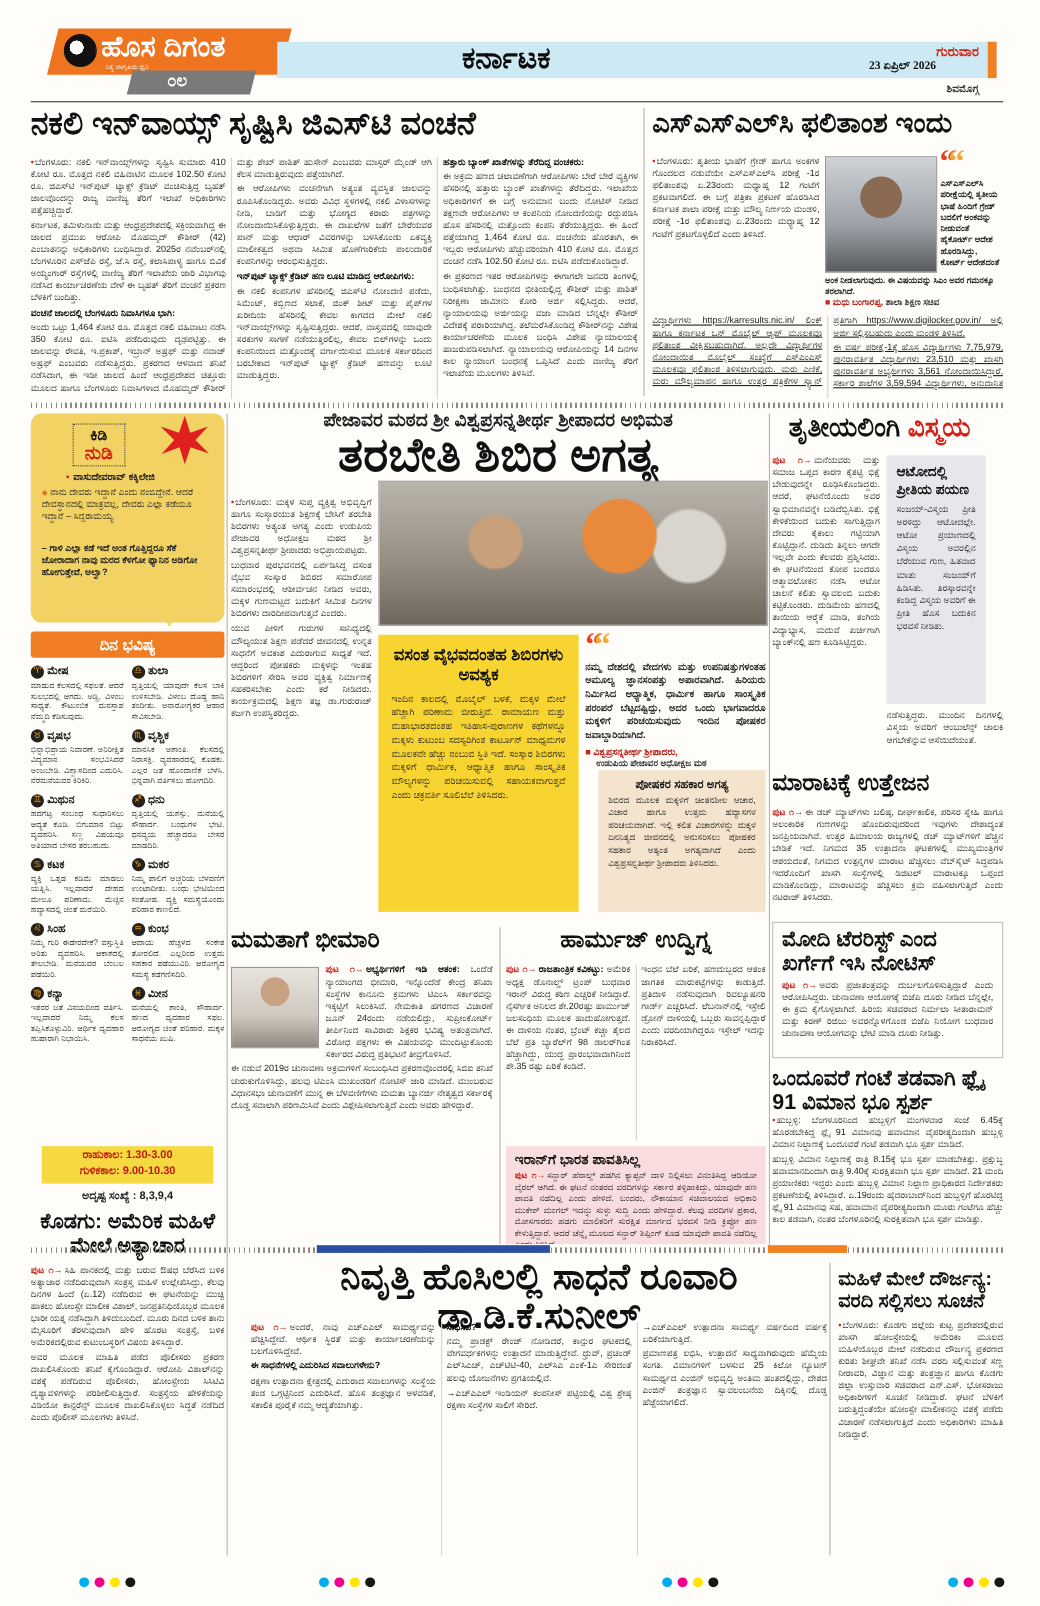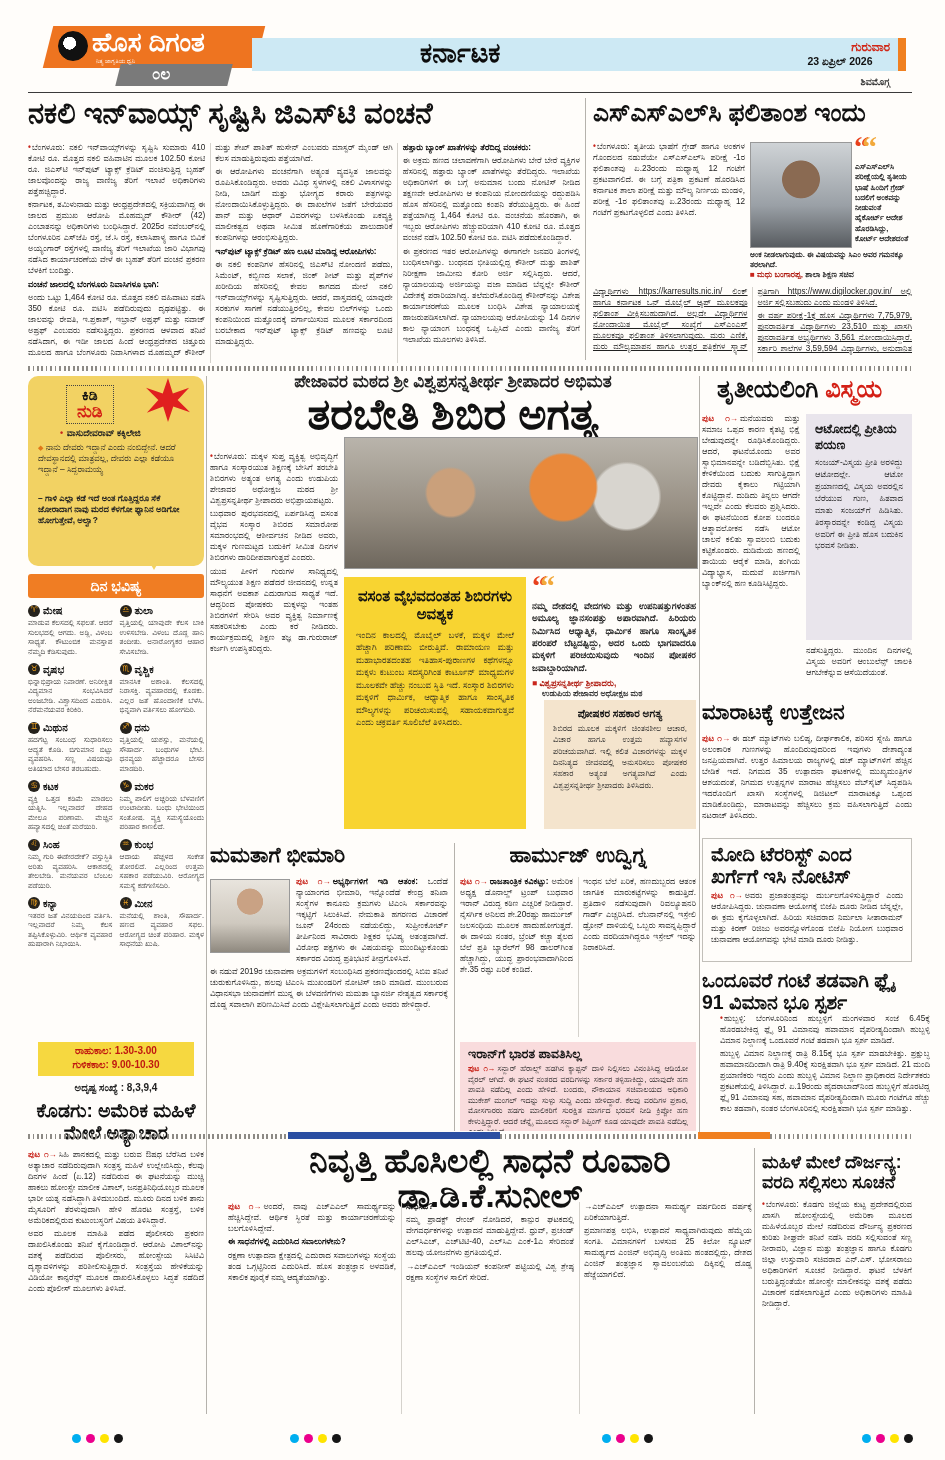--- a/index.html
+++ b/index.html
@@ -55,21 +55,21 @@
   <div class="abs" style="left:0;top:0;width:945px;height:95px;">
     <div class="abs skew" style="left:48px;top:26px;width:212px;height:42px;background:#ee7420;"></div>
     <div class="abs skew" style="left:118px;top:64px;width:112px;height:22px;background:#7a7a7a;"></div>
     <div class="abs" style="left:58px;top:31px;width:28px;height:28px;border-radius:50%;background:radial-gradient(circle at 38% 40%,#fff 0 26%,#111 27%);border:1px solid #111;"></div>
     <div class="abs" style="left:92px;top:27px;font-size:26px;font-weight:800;color:#fff;">ಹೊಸ ದಿಗಂತ</div>
     <div class="abs" style="left:96px;top:58px;font-size:6px;color:#fff;">ನಿತ್ಯ ಜಾಗೃತಿಯ ಧ್ವನಿ</div>
     <div class="abs" style="left:152px;top:65px;font-size:15px;font-weight:800;color:#fff;">೦ಲ</div>
     <div class="abs" style="left:252px;top:38px;width:654px;height:33px;background:#cde9f4;"></div>
     <div class="abs" style="left:420px;top:38px;font-size:27px;font-weight:800;color:#0d0d0d;">ಕರ್ನಾಟಕ</div>
     <div class="abs" style="left:790px;top:40px;width:100px;text-align:right;font-size:12px;font-weight:800;color:#d02818;">ಗುರುವಾರ</div>
-    <div class="abs" style="left:790px;top:55px;width:100px;text-align:center;font-size:10.5px;font-weight:700;color:#111;">23 ಏಪ್ರಿಲ್ 2026</div>
+    <div class="abs" style="left:790px;top:55px;width:100px;text-align:left;font-size:10.5px;font-weight:700;color:#111;font-family:Liberation Serif, serif;">23 ಏಪ್ರಿಲ್ 2026</div>
     <div class="abs" style="left:898px;top:38px;width:8px;height:33px;background:#f08020;"></div>
     <div class="abs" style="left:790px;top:76px;width:100px;text-align:right;font-size:9.5px;font-weight:700;color:#333;">ಶಿವಮೊಗ್ಗ</div>
     <div class="abs" style="left:28px;top:92px;width:884px;height:1px;background:#3a3a3a;"></div>
   </div>
 
   <div class="abs hl" style="left:28px;top:97px;width:552px;font-size:29px;line-height:1.12;">ನಕಲಿ ಇನ್‌ವಾಯ್ಸ್ ಸೃಷ್ಟಿಸಿ ಜಿಎಸ್‌ಟಿ ವಂಚನೆ</div>
   <div class="abs bt colrule" style="left:28px;top:143px;width:552px;height:220px;column-count:3;">
     <p><span class="dl">•</span><span>ಬೆಂಗಳೂರು: ನಕಲಿ ಇನ್‌ವಾಯ್ಸ್‌ಗಳನ್ನು ಸೃಷ್ಟಿಸಿ ಸುಮಾರು 410 ಕೋಟಿ ರೂ. ಮೊತ್ತದ ನಕಲಿ ವಹಿವಾಟಿನ ಮೂಲಕ 102.50 ಕೋಟಿ ರೂ. ಜಿಎಸ್‌ಟಿ ಇನ್‌ಪುಟ್ ಟ್ಯಾಕ್ಸ್ ಕ್ರೆಡಿಟ್ ವಂಚಿಸುತ್ತಿದ್ದ ಬೃಹತ್ ಜಾಲವೊಂದನ್ನು ರಾಜ್ಯ ವಾಣಿಜ್ಯ ತೆರಿಗೆ ಇಲಾಖೆ ಅಧಿಕಾರಿಗಳು ಪತ್ತೆಹಚ್ಚಿದ್ದಾರೆ.</span></p>
     <p>ಕರ್ನಾಟಕ, ತಮಿಳುನಾಡು ಮತ್ತು ಆಂಧ್ರಪ್ರದೇಶದಲ್ಲಿ ಸಕ್ರಿಯವಾಗಿದ್ದ ಈ ಜಾಲದ ಪ್ರಮುಖ ಆರೋಪಿ ಮೊಹಮ್ಮದ್ ಕೌಶೀರ್ (42) ಎಂಬಾತನನ್ನು ಅಧಿಕಾರಿಗಳು ಬಂಧಿಸಿದ್ದಾರೆ. 2025ರ ನವೆಂಬರ್‌ನಲ್ಲಿ ಬೆಂಗಳೂರಿನ ಎಸ್‌ಜೆಪಿ ರಸ್ತೆ, ಜೆ.ಸಿ ರಸ್ತೆ, ಕಲಾಸಿಪಾಳ್ಯ ಹಾಗೂ ಬಿವಿಕೆ ಅಯ್ಯಂಗಾರ್ ರಸ್ತೆಗಳಲ್ಲಿ ವಾಣಿಜ್ಯ ತೆರಿಗೆ ಇಲಾಖೆಯ ಜಾರಿ ವಿಭಾಗವು ನಡೆಸಿದ ಕಾರ್ಯಾಚರಣೆಯ ವೇಳೆ ಈ ಬೃಹತ್ ತೆರಿಗೆ ವಂಚನೆ ಪ್ರಕರಣ ಬೆಳಕಿಗೆ ಬಂದಿತ್ತು.</p>
     <p class="sub">ವಂಚನೆ ಜಾಲದಲ್ಲಿ ಬೆಂಗಳೂರು ನಿವಾಸಿಗಳೂ ಭಾಗಿ:</p>
@@ -217,21 +217,21 @@
 
   <div class="abs vline" style="left:699px;top:376px;height:756px;"></div>
 
   <div class="abs hl" style="left:702px;top:376px;width:210px;font-size:24px;line-height:1.05;margin-left:15px;">
     <span>ತೃತೀಯಲಿಂಗಿ</span>
     <span style="color:#d42015;">ವಿಸ್ಮಯ</span>
   </div>
   <div class="abs bt" style="left:702px;top:414px;width:98px;height:280px;">
     <p><span class="jump">ಪುಟ ೧→</span><span>ಮನೆಯವರು ಮತ್ತು ಸಮಾಜ ಒಪ್ಪದ ಕಾರಣ ಕೈತಟ್ಟಿ ಭಿಕ್ಷೆ ಬೇಡುವುದನ್ನೇ ರೂಢಿಸಿಕೊಂಡಿದ್ದರು. ಆದರೆ, ಘಟನೆಯೊಂದು ಅವರ ಸ್ವಾಭಿಮಾನವನ್ನೇ ಬಡಿದೆಬ್ಬಿಸಿತು. ಭಿಕ್ಷೆ ಕೇಳಿಕೆಯಿಂದ ಬದುಕು ಸಾಗುತ್ತಿದ್ದಾಗ ದೇವರು ಕೈಕಾಲು ಗಟ್ಟಿಯಾಗಿ ಕೊಟ್ಟಿದ್ದಾನೆ. ದುಡಿದು ತಿನ್ನಲು ಆಗದೇ ಇಲ್ಲವೇ ಎಂದು ಕೆಲವರು ಪ್ರಶ್ನಿಸಿದರು. ಈ ಘಟನೆಯಿಂದ ಕೋಪ ಬಂದರೂ ಆತ್ಮಾವಲೋಕನ ನಡೆಸಿ ಆಟೋ ಚಾಲನೆ ಕಲಿತು ಸ್ವಾವಲಂಬಿ ಬದುಕು ಕಟ್ಟಿಕೊಂಡರು. ದುಡಿಮೆಯ ಹಣದಲ್ಲಿ ತಾಯಿಯ ಆರೈಕೆ ಮಾಡಿ, ತಂಗಿಯ ವಿದ್ಯಾಭ್ಯಾಸ, ಮದುವೆ ಖರ್ಚಿಗಾಗಿ ಬ್ಯಾಂಕ್‌ನಲ್ಲಿ ಹಣ ಕೂಡಿಸಿಟ್ಟಿದ್ದರು.</span></p>
   </div>
-  <div class="abs" style="left:806px;top:414px;width:106px;height:226px;background:#e9e5ec;padding:8px 9px;box-sizing:border-box;">
+  <div class="abs" style="left:806px;top:414px;width:90px;height:226px;background:#e9e5ec;padding:8px 9px;box-sizing:border-box;">
     <div class="boxtitle" style="font-size:12.5px;line-height:1.25;text-align:left;margin-bottom:4px;">ಆಟೋದಲ್ಲಿ ಪ್ರೀತಿಯ ಪಯಣ</div>
     <div style="font-size:8.2px;line-height:1.45;text-align:justify;color:#222;">ಸಂಜಯ್-ವಿಸ್ಮಯ ಪ್ರೀತಿ ಅರಳಿದ್ದು ಆಟೋದಲ್ಲೇ. ಆಟೋ ಪ್ರಯಾಣದಲ್ಲಿ ವಿಸ್ಮಯ ಅವರಲ್ಲಿನ ಬೆರೆಯುವ ಗುಣ, ಹಿತವಾದ ಮಾತು ಸಂಜಯ್‌ಗೆ ಹಿಡಿಸಿತು. ತಿರಸ್ಕಾರವನ್ನೇ ಕಂಡಿದ್ದ ವಿಸ್ಮಯ ಅವರಿಗೆ ಈ ಪ್ರೀತಿ ಹೊಸ ಬದುಕಿನ ಭರವಸೆ ನೀಡಿತು.</div>
   </div>
   <div class="abs bt" style="left:806px;top:646px;width:106px;height:48px;">ನಡೆಸುತ್ತಿದ್ದರು. ಮುಂದಿನ ದಿನಗಳಲ್ಲಿ ವಿಸ್ಮಯ ಅವರಿಗೆ ಆಂಬುಲೆನ್ಸ್ ಚಾಲಕಿ ಆಗಬೇಕೆನ್ನುವ ಆಸೆಯಿದೆಯಂತೆ.</div>
 
   <div class="abs hl" style="left:702px;top:700px;width:210px;font-size:21px;text-align:left;">ಮಾರಾಟಕ್ಕೆ ಉತ್ತೇಜನ</div>
   <div class="abs bt" style="left:702px;top:734px;width:210px;height:98px;">
     <p><span class="jump">ಪುಟ ೧→</span><span>ಈ ಡಚ್ ಮ್ಯಾಟ್‌ಗಳು ಬಲಿಷ್ಠ, ದೀರ್ಘಕಾಲಿಕ, ಪರಿಸರ ಸ್ನೇಹಿ ಹಾಗೂ ಅಲಂಕಾರಿಕ ಗುಣಗಳನ್ನು ಹೊಂದಿರುವುದರಿಂದ ಇವುಗಳು ದೇಶಾದ್ಯಂತ ಜನಪ್ರಿಯವಾಗಿವೆ. ಉತ್ತರ ಹಿಮಾಲಯ ರಾಜ್ಯಗಳಲ್ಲಿ ಡಚ್ ಮ್ಯಾಟ್‌ಗಳಿಗೆ ಹೆಚ್ಚಿನ ಬೇಡಿಕೆ ಇದೆ. ನಿಗಮದ 35 ಉತ್ಪಾದನಾ ಘಟಕಗಳಲ್ಲಿ ಮುಖ್ಯಮಂತ್ರಿಗಳ ಆಶಯದಂತೆ, ನಿಗಮದ ಉತ್ಪನ್ನಗಳ ಮಾರಾಟ ಹೆಚ್ಚಿಸಲು ವೆಬ್‌ಸೈಟ್ ಸಿದ್ಧಪಡಿಸಿ ಇದರೊಂದಿಗೆ ಖಾಸಗಿ ಸಂಸ್ಥೆಗಳಲ್ಲಿ ಡಿಜಿಟಲ್ ಮಾರಾಟಕ್ಕೂ ಒಪ್ಪಂದ ಮಾಡಿಕೊಂಡಿದ್ದು, ಮಾರಾಟವನ್ನು ಹೆಚ್ಚಿಸಲು ಕ್ರಮ ವಹಿಸಲಾಗುತ್ತಿದೆ ಎಂದು ನಟರಾಜ್ ತಿಳಿಸಿದರು.</span></p>
   </div>
 
@@ -255,21 +255,21 @@
     </div>
   </div>
 
   <div class="abs" style="left:702px;top:838px;width:210px;height:124px;border:1px solid #c2bfb9;padding:5px 8px;box-sizing:border-box;overflow:hidden;">
     <div class="hl" style="font-size:19.5px;line-height:1.12;margin-bottom:3px;">ಮೋದಿ ಟೆರರಿಸ್ಟ್ ಎಂದ ಖರ್ಗೆಗೆ ಇಸಿ ನೋಟಿಸ್</div>
     <div style="font-size:8.2px;line-height:1.34;text-align:justify;color:#222;">
       <span class="jump">ಪುಟ ೧→</span><span>ಅವರು ಪ್ರಜಾತಂತ್ರವನ್ನು ದುರ್ಬಲಗೊಳಿಸುತ್ತಿದ್ದಾರೆ ಎಂದು ಆರೋಪಿಸಿದ್ದರು. ಚುನಾವಣಾ ಆಯೋಗಕ್ಕೆ ಬಿಜೆಪಿ ದೂರು ನೀಡಿದ ಬೆನ್ನಲ್ಲೇ, ಈ ಕ್ರಮ ಕೈಗೊಳ್ಳಲಾಗಿದೆ. ಹಿರಿಯ ಸಚಿವರಾದ ನಿರ್ಮಲಾ ಸೀತಾರಾಮನ್ ಮತ್ತು ಕಿರಣ್ ರಿಜಿಜು ಅವರನ್ನೊಳಗೊಂಡ ಬಿಜೆಪಿ ನಿಯೋಗ ಬುಧವಾರ ಚುನಾವಣಾ ಆಯೋಗವನ್ನು ಭೇಟಿ ಮಾಡಿ ದೂರು ನೀಡಿತ್ತು.</span>
     </div>
   </div>
   <div class="abs hl" style="left:702px;top:970px;width:210px;font-size:19.5px;line-height:1.12;">ಒಂದೂವರೆ ಗಂಟೆ ತಡವಾಗಿ ಫ್ಲೈ 91 ವಿಮಾನ ಭೂ ಸ್ಪರ್ಶ</div>
-  <div class="abs bt" style="left:702px;top:1014px;width:210px;height:118px;margin-left:18px;">
+  <div class="abs bt" style="left:702px;top:1014px;width:210px;height:118px;">
     <p><span class="dl">•</span><span>ಹುಬ್ಬಳ್ಳಿ: ಬೆಂಗಳೂರಿನಿಂದ ಹುಬ್ಬಳ್ಳಿಗೆ ಮಂಗಳವಾರ ಸಂಜೆ 6.45ಕ್ಕೆ ಹೊರಡಬೇಕಿದ್ದ ಫ್ಲೈ 91 ವಿಮಾನವು ಹವಾಮಾನ ವೈಪರೀತ್ಯದಿಂದಾಗಿ ಹುಬ್ಬಳ್ಳಿ ವಿಮಾನ ನಿಲ್ದಾಣಕ್ಕೆ ಒಂದೂವರೆ ಗಂಟೆ ತಡವಾಗಿ ಭೂ ಸ್ಪರ್ಶ ಮಾಡಿದೆ.</span></p>
     <p>ಹುಬ್ಬಳ್ಳಿ ವಿಮಾನ ನಿಲ್ದಾಣಕ್ಕೆ ರಾತ್ರಿ 8.15ಕ್ಕೆ ಭೂ ಸ್ಪರ್ಶ ಮಾಡಬೇಕಿತ್ತು. ಪ್ರಕ್ಷುಬ್ಧ ಹವಾಮಾನದಿಂದಾಗಿ ರಾತ್ರಿ 9.40ಕ್ಕೆ ಸುರಕ್ಷಿತವಾಗಿ ಭೂ ಸ್ಪರ್ಶ ಮಾಡಿದೆ. 21 ಮಂದಿ ಪ್ರಯಾಣಿಕರು ಇದ್ದರು ಎಂದು ಹುಬ್ಬಳ್ಳಿ ವಿಮಾನ ನಿಲ್ದಾಣ ಪ್ರಾಧಿಕಾರದ ನಿರ್ದೇಶಕರು ಪ್ರಕಟಣೆಯಲ್ಲಿ ತಿಳಿಸಿದ್ದಾರೆ. ಏ.19ರಂದು ಹೈದರಾಬಾದ್‌ನಿಂದ ಹುಬ್ಬಳ್ಳಿಗೆ ಹೊರಟಿದ್ದ ಫ್ಲೈ 91 ವಿಮಾನವು ಸಹ, ಹವಾಮಾನ ವೈಪರೀತ್ಯದಿಂದಾಗಿ ಮೂರು ಗಂಟೆಗೂ ಹೆಚ್ಚು ಕಾಲ ತಡವಾಗಿ, ನಂತರ ಬೆಂಗಳೂರಿನಲ್ಲಿ ಸುರಕ್ಷಿತವಾಗಿ ಭೂ ಸ್ಪರ್ಶ ಮಾಡಿತ್ತು.</p>
   </div>
 
   <div class="abs dotrule" style="left:28px;top:1134px;width:884px;"></div>
   <div class="abs" style="left:288px;top:1132px;width:212px;height:7px;background:#2b4fa2;"></div>
   <div class="abs" style="left:698px;top:1132px;width:72px;height:7px;background:#f08020;"></div>
   <div class="abs hl" style="left:228px;top:1144px;width:524px;text-align:center;font-size:33px;line-height:1.05;">ನಿವೃತ್ತಿ ಹೊಸಿಲಲ್ಲಿ ಸಾಧನೆ ರೂವಾರಿ ಡಾ.ಡಿ.ಕೆ.ಸುನೀಲ್</div>
   <div class="abs bt colrule" style="left:228px;top:1202px;width:524px;height:212px;column-count:3;">
     <p><span class="jump">ಪುಟ ೧→</span><span>ಅಂದರೆ, ನಾವು ಎಚ್‌ಎಎಲ್ ಸಾಮರ್ಥ್ಯವನ್ನು ಹೆಚ್ಚಿಸಿದ್ದೇವೆ. ಆರ್ಥಿಕ ಸ್ಥಿರತೆ ಮತ್ತು ಕಾರ್ಯಾಚರಣೆಯನ್ನು ಬಲಗೊಳಿಸಿದ್ದೇವೆ.</span></p>

